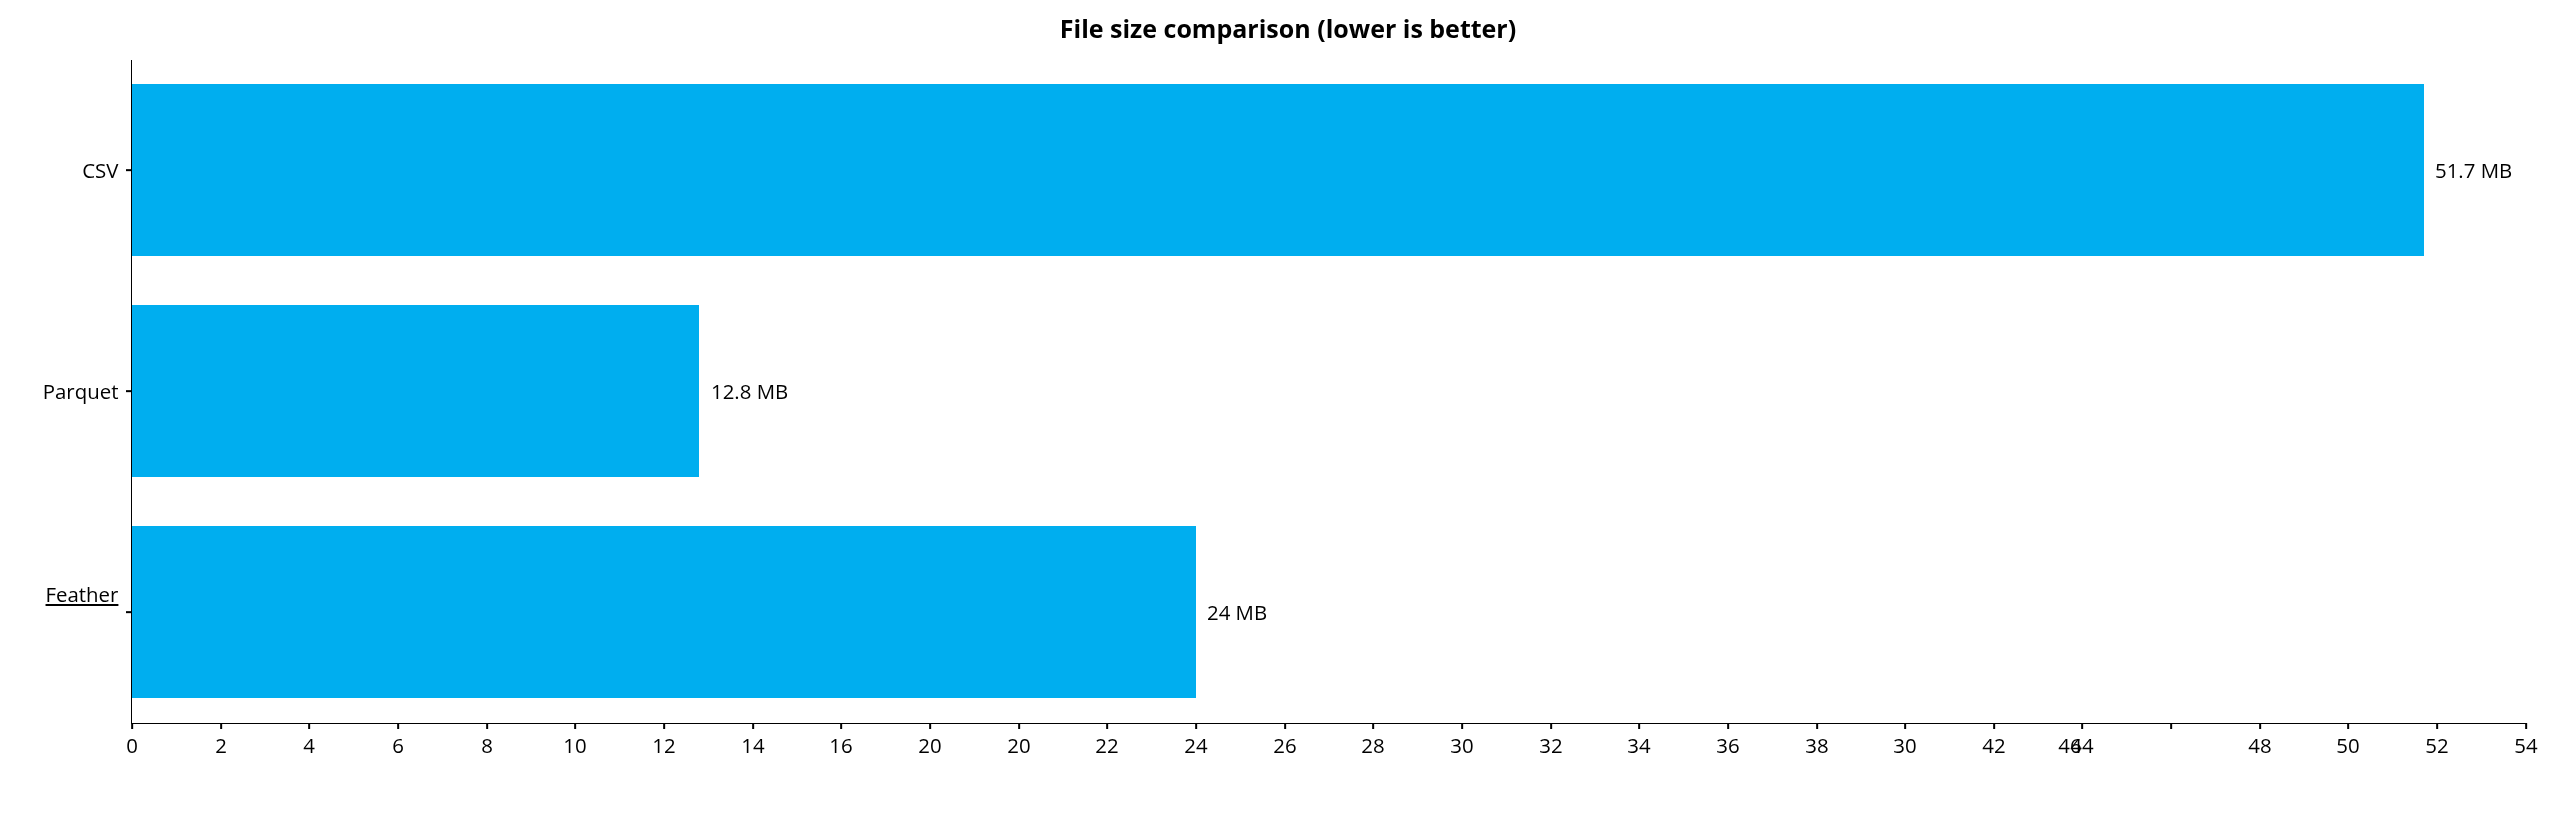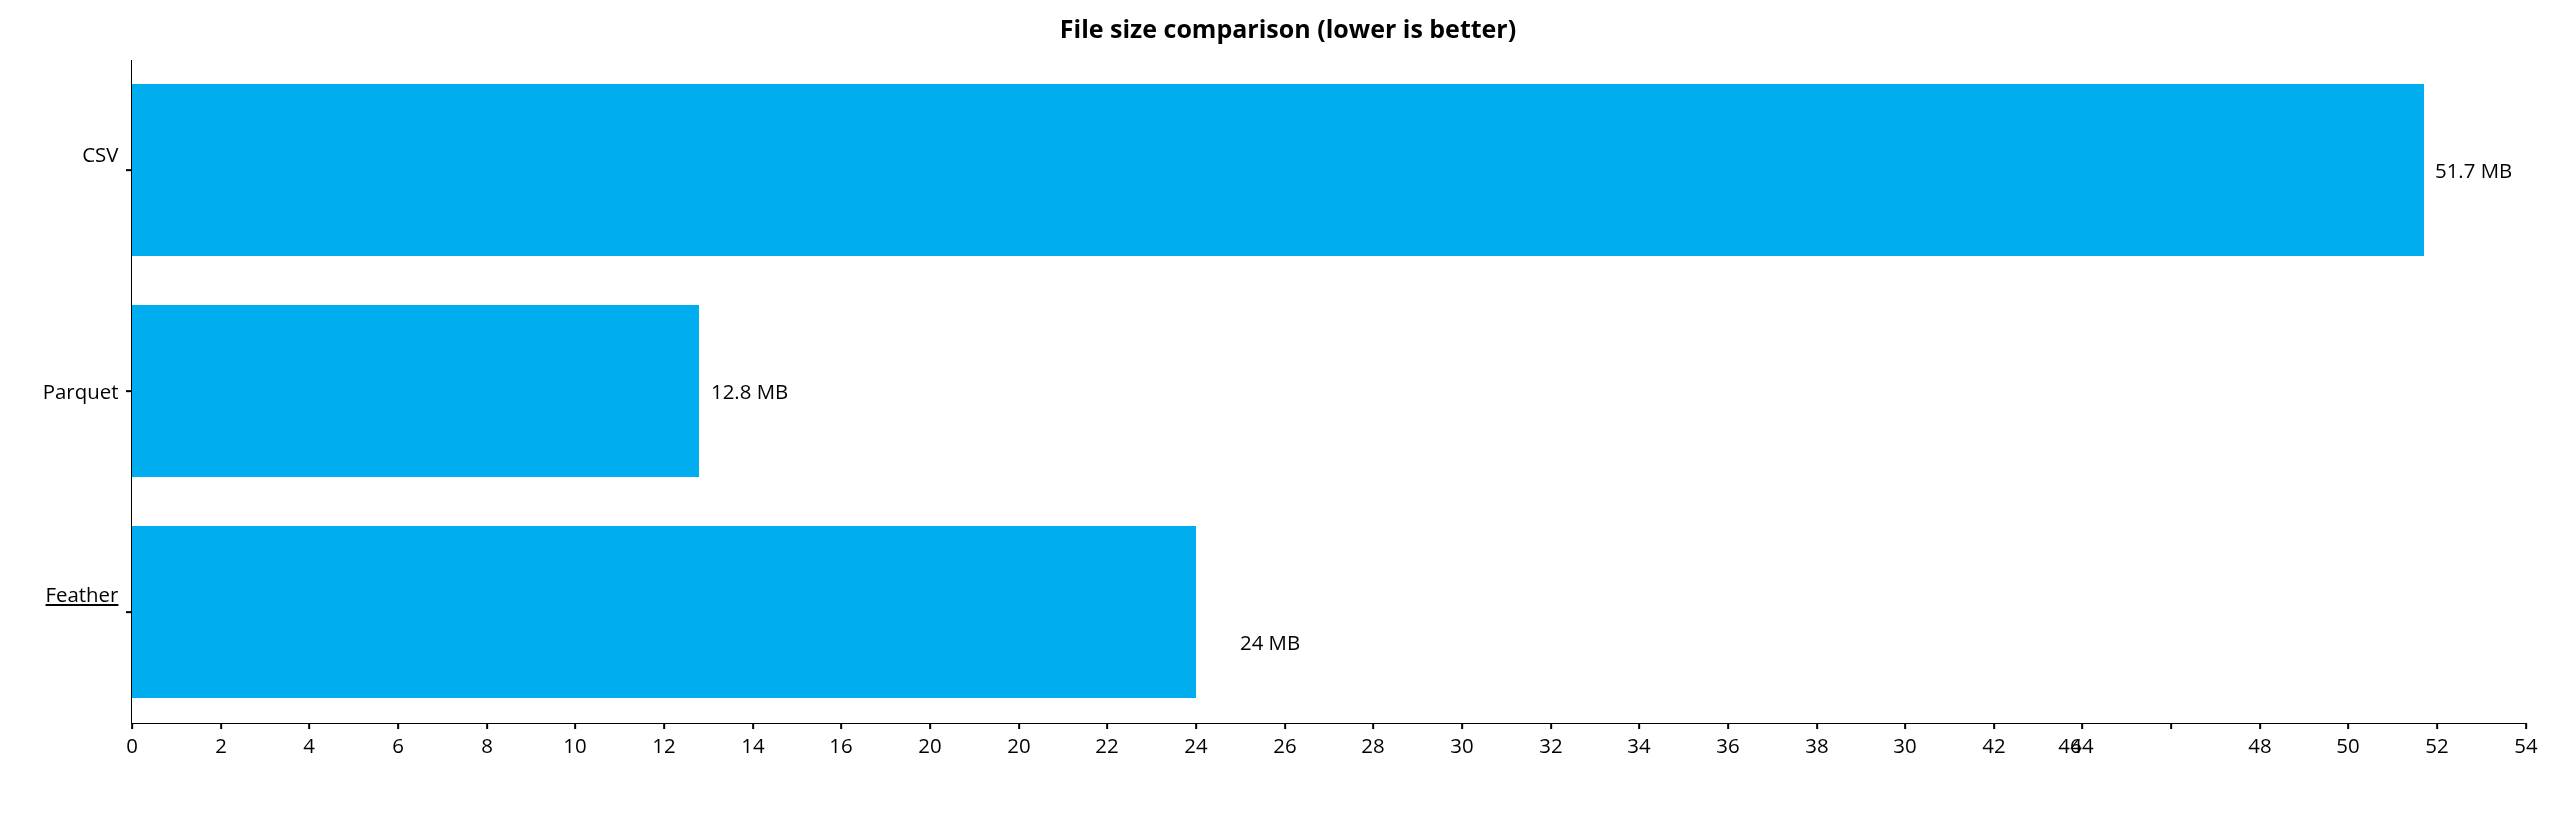--- a/index.html
+++ b/index.html
@@ -88,31 +88,31 @@
 </style>
 </head>
 <body>
 
 <div class="wrap">
   <div class="title">File size comparison (lower is better)</div>
 
   <div class="plot">
     <div class="plot-inner" id="plot-inner">
         <div class="ytick-mark" style="top: 110px;"></div>
-        <div class="ytick-label" style="top: 94px;">CSV</div>
+        <div class="ytick-label" style="top: 110px;">CSV</div>
         <div class="bar" style="top: 24px; height: 172px; width: 2292px; background: rgb(0, 174, 239);"></div>
         <div class="bar-label" style="left: 2303px; top: 110px;">51.7 MB</div>
         <div class="ytick-mark" style="top: 331px;"></div>
         <div class="ytick-label" style="top: 331px;">Parquet</div>
         <div class="bar" style="top: 245px; height: 172px; width: 567px; background: rgb(0, 174, 239);"></div>
         <div class="bar-label" style="left: 579px; top: 331px;">12.8 MB</div>
         <div class="ytick-mark" style="top: 552px;"></div>
         <div class="ytick-label" style="top: 534px; text-decoration: underline;">Feather</div>
         <div class="bar" style="top: 466px; height: 172px; width: 1064px; background: rgb(0, 174, 239);"></div>
-        <div class="bar-label" style="left: 1108px; top: 552px; margin-top: 30px;">24 MB</div>
+        <div class="bar-label" style="left: 1075px; top: 552px;">24 MB</div>
         <div class="xtick-mark" style="left: 0px;"></div>
         <div class="xtick-label" style="left: 0px;">0</div>
         <div class="xtick-mark" style="left: 89px;"></div>
         <div class="xtick-label" style="left: 89px;">2</div>
         <div class="xtick-mark" style="left: 177px;"></div>
         <div class="xtick-label" style="left: 177px;">4</div>
         <div class="xtick-mark" style="left: 266px;"></div>
         <div class="xtick-label" style="left: 266px;">6</div>
         <div class="xtick-mark" style="left: 355px;"></div>
         <div class="xtick-label" style="left: 355px;">8</div>

